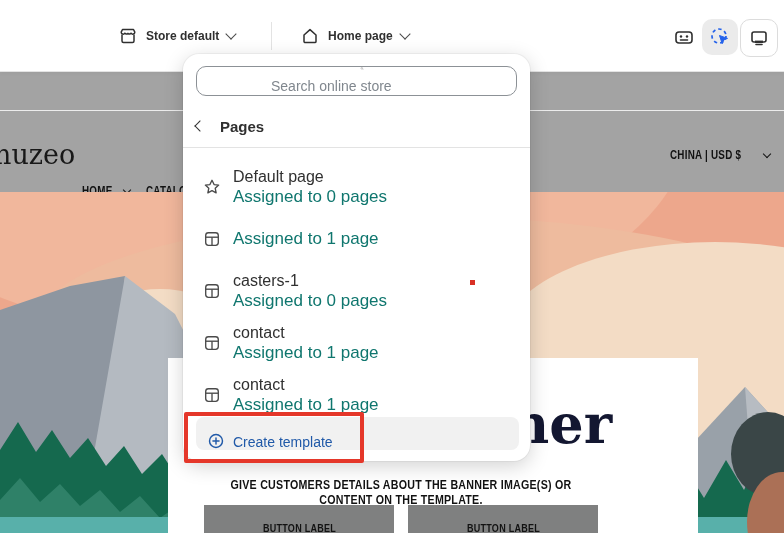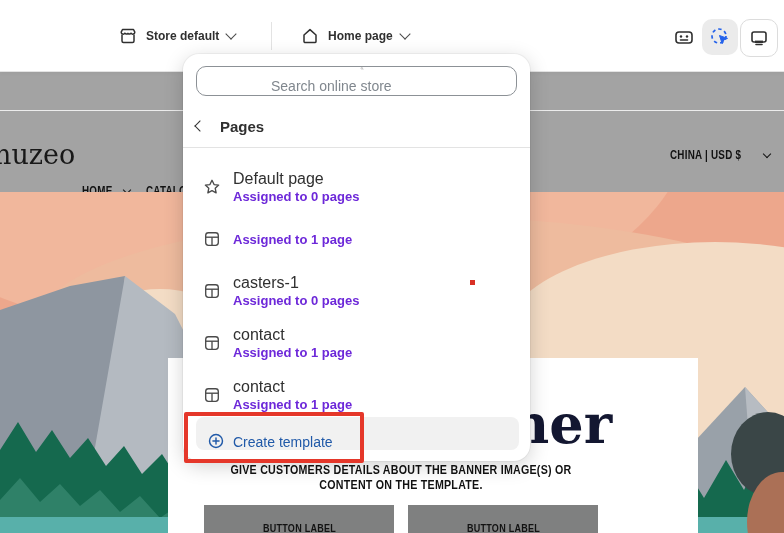--- a/index.html
+++ b/index.html
@@ -32,40 +32,40 @@
   .nav-item{position:absolute;top:77px;font-size:12px;display:flex;align-items:center;gap:5px;cursor:pointer;margin-top:36px;}
   .nav-chev{width:5px;height:5px;border-right:1.4px solid #121212;border-bottom:1.4px solid #121212;
             display:inline-block;transform:rotate(45deg);margin-top:-2px;}
   .locale{position:absolute;right:14px;top:77px;font-size:12px;display:flex;align-items:center;gap:7px;cursor:pointer;}
 
   .hero{left:0;top:192px;width:784px;height:341px;z-index:1;}
   .card{left:168px;top:358px;width:530px;height:175px;background:#fff;z-index:2;}
   .card-inner{position:absolute;left:0;top:0;width:466px;height:175px;text-align:center;}
   .hero-heading{position:absolute;left:0;top:34px;width:466px;text-align:center;
                 font-family:"DejaVu Serif",serif;font-weight:700;font-size:54px;color:#131731;}
-  .hero-sub{position:absolute;left:0;top:104px;width:466px;font-size:13px;color:#2b3443;}
+  .hero-sub{position:absolute;left:0;top:119px;width:466px;font-size:13px;color:#2b3443;}
   .hero-btn{position:absolute;top:147px;width:190px;height:45px;background:#7f8080;color:#fff;
             font-size:11px;display:flex;align-items:center;justify-content:center;cursor:pointer;}
 
   
   .popover{left:183px;top:54px;width:347px;height:407px;background:#fff;border-radius:16px;
            box-shadow:0 5px 20px rgba(0,0,0,.18),0 0 0 1px rgba(0,0,0,.04);z-index:30;}
   .search{position:absolute;left:13px;top:12px;width:321px;height:30px;border:1px solid #8c9196;
           border-radius:10px;display:flex;align-items:center;gap:7px;padding:0 0 0 10px;box-sizing:border-box;flex-direction:column;}
   .search input{border:none;outline:none;flex:1;font-size:14px;color:#303030;background:transparent;
                 font-family:"Liberation Sans",sans-serif;}
   .search input::placeholder{color:#80878e;}
   .pop-header{position:absolute;left:13px;top:56px;width:321px;height:32px;display:flex;align-items:center;gap:16px;}
   .pop-title{font-size:15px;font-weight:700;color:#303030;}
   .pop-divider{position:absolute;left:0;top:93px;width:347px;height:1px;background:#e3e3e3;}
   .pop-item{position:absolute;left:8px;width:331px;height:46px;border-radius:8px;cursor:pointer;
             display:flex;align-items:center;gap:12px;padding:0 0 0 12px;box-sizing:border-box;}
   .pop-item .txt{display:flex;flex-direction:column;gap:1px;}
   .pop-item .title{font-size:16px;color:#303030;}
-  .pop-item .sub{font-size:13px;color:#6d28d9;font-weight:bold;}
+  .pop-item .sub{font-size:17px;color:#0f766e;}
   .create-row{position:absolute;left:13px;top:363px;width:323px;height:33px;background:#f1f1f1;
               border-radius:8px;display:flex;align-items:flex-end;gap:8px;padding:0 0 0 11px;
               box-sizing:border-box;cursor:pointer;color:#2059a8;font-size:14px;font-weight:500;}
 
   
   .red-box{left:184px;top:412px;width:172px;height:43px;border:4px solid #e5372a;border-radius:2px;
            z-index:40;pointer-events:none;}
   .red-dot{left:470px;top:280px;width:5px;height:5px;background:#d93025;z-index:40;}
   svg{display:block;}
 </style>

